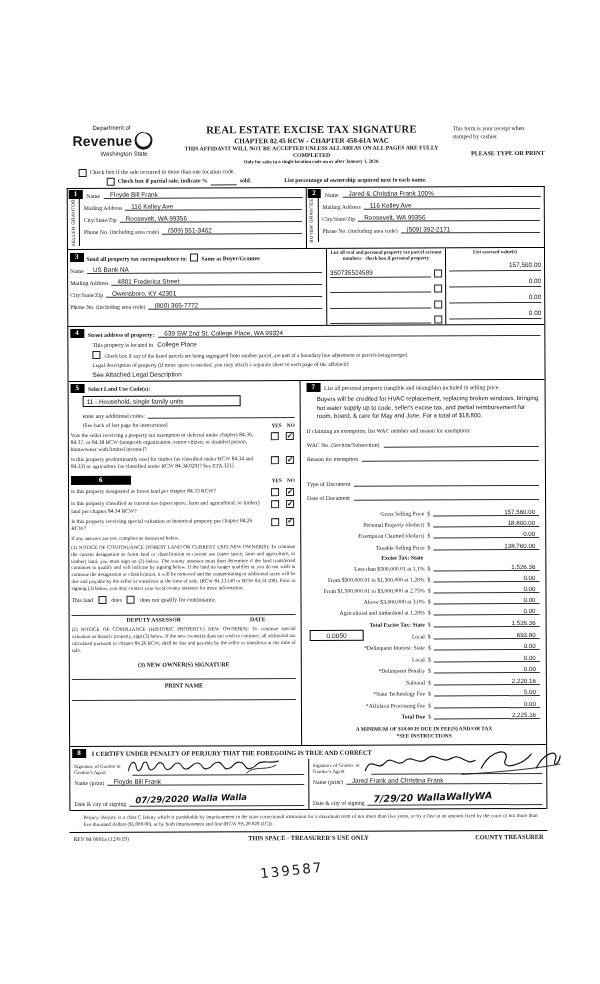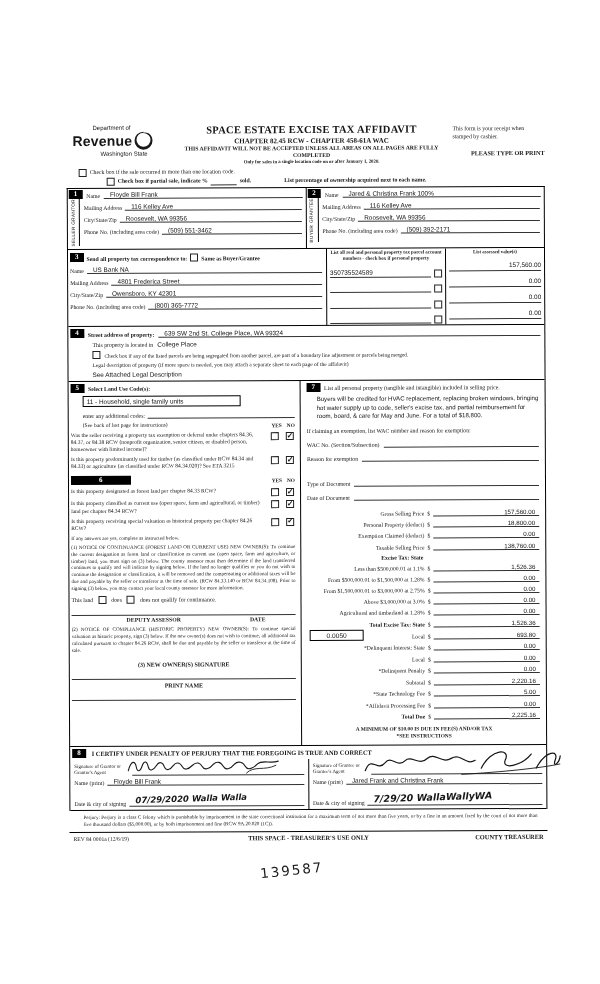--- a/index.html
+++ b/index.html
@@ -128,21 +128,21 @@
         <span class="rev">Revenue</span>
         <svg width="22" height="20" viewBox="0 0 22 20">
           <path d="M11 1 a9 9 0 1 0 9 9 c0-6.5-5.5-10-11-7.5 c5-.8 9 2.5 9 6.5 a7 7 0 1 1-7-7 z" fill="#1a1a1a"></path>
           <circle cx="11" cy="10" r="2.4" fill="#fff"></circle>
           <path d="M11 5 a5 5 0 0 0-5 5 a5 5 0 0 0 5 5" fill="none" stroke="#fff" stroke-width="1.2"></path>
         </svg>
       </div>
       <div class="wa">Washington State</div>
     </div>
     <div class="titleblock">
-      <div class="title">SPACE ESTATE EXCISE TAX AFFIDAVIT</div>
+      <div class="title">REAL ESTATE EXCISE TAX SIGNATURE</div>
       <div class="sub">CHAPTER 82.45 RCW - CHAPTER 458-61A WAC</div>
       <div class="warn">THIS AFFIDAVIT WILL NOT BE ACCEPTED UNLESS ALL AREAS ON ALL PAGES ARE FULLY COMPLETED</div>
       <div class="only">Only for sales in a single location code on or after January 1, 2020.</div>
     </div>
     <div class="receipt">
       <div>This form is your receipt when stamped by cashier.</div>
       <div class="typeprint">PLEASE TYPE OR PRINT</div>
     </div>
   </div>
 

